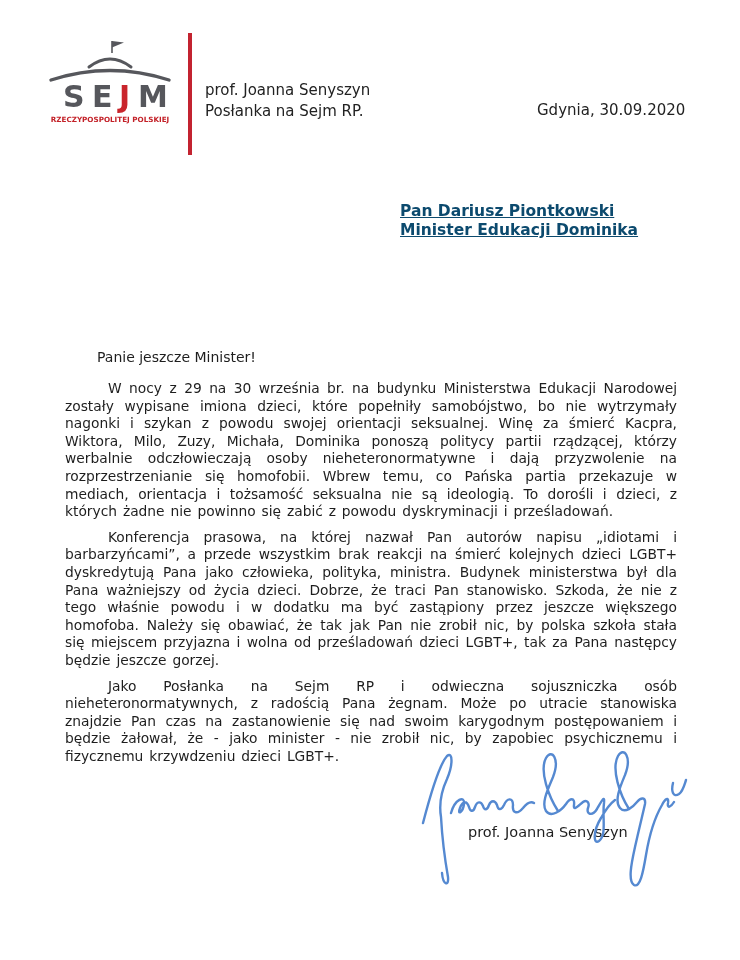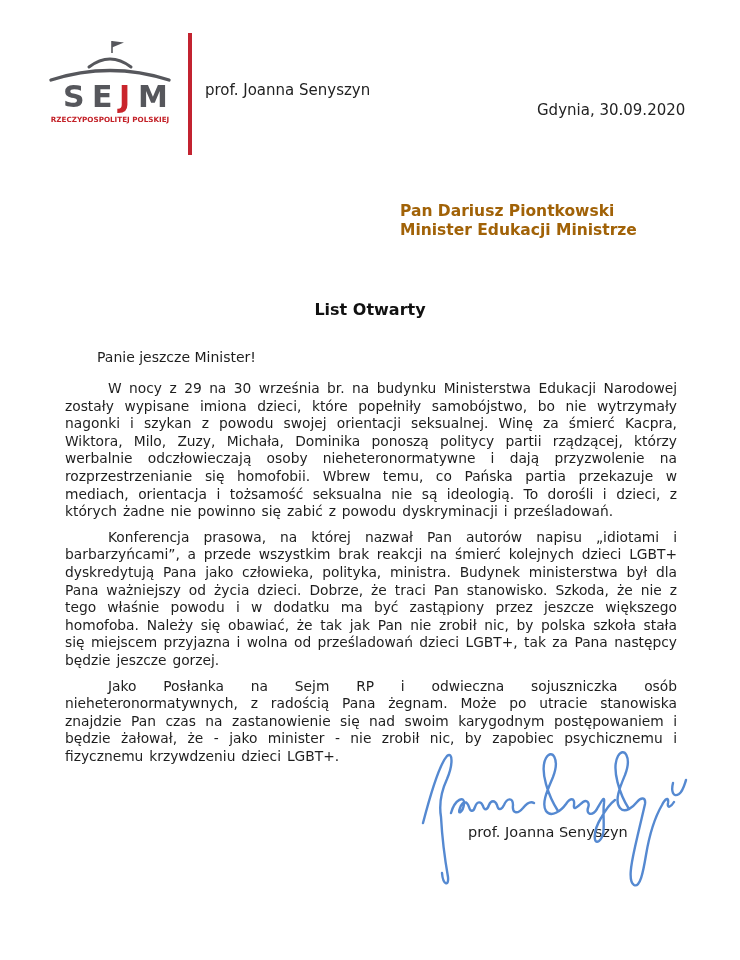--- a/index.html
+++ b/index.html
@@ -6,21 +6,21 @@
   .page{
     position:relative;width:740px;height:960px;background:#ffffff;
     font-family:"DejaVu Sans","Liberation Sans",sans-serif;color:#1e1e1e;overflow:hidden;
   }
   
   .logo{position:absolute;left:45px;top:38px;width:130px;height:107px;}
   .divider{position:absolute;left:188px;top:33px;width:3.5px;height:122px;background:#c32330;}
   .sender{position:absolute;left:205px;top:80px;font-size:15px;line-height:20.5px;color:#222;}
   .dateline{position:absolute;left:537px;top:101px;font-size:15px;color:#222;text-align:right;}
   
-  .recipient{position:absolute;left:400px;top:202px;font-size:15.5px;font-weight:bold;line-height:19px;color:#a16207;}
+  .recipient{position:absolute;left:400px;top:202px;font-size:15.5px;font-weight:bold;line-height:19px;color:#0c4a6e;text-decoration:underline;}
   
   .title{position:absolute;left:0;top:300px;width:740px;text-align:center;font-size:16px;font-weight:bold;color:#111;}
   .salutation{position:absolute;left:97px;top:349px;font-size:14px;color:#1e1e1e;}
   
   .body-text{position:absolute;left:57px;top:372px;width:628px;}
   .body-text p{
     margin:8px;text-indent:43px;font-size:13.8px;line-height:17.6px;
     text-align:justify;color:#1e1e1e;word-spacing:1.5px;
   }
   
@@ -48,30 +48,30 @@
       <text x="93" y="69" font-family="DejaVu Sans, sans-serif" font-size="30" font-weight="bold" fill="#56575c">M</text>
 
       <text x="65" y="84" text-anchor="middle" font-family="DejaVu Sans, sans-serif" font-size="7.2" font-weight="bold" fill="#c32027">RZECZYPOSPOLITEJ POLSKIEJ</text>
     </svg>
   </div>
 
   <div class="divider"></div>
 
   <div class="sender">
     <div>prof. Joanna Senyszyn</div>
+    <div>Posłanka na Sejm RP.</div>
   </div>
 
   <div class="dateline">Gdynia, 30.09.2020</div>
 
   <div class="recipient">
     <div>Pan Dariusz Piontkowski</div>
-    <div>Minister Edukacji Ministrze</div>
+    <div>Minister Edukacji Dominika</div>
   </div>
 
-  <div class="title">List Otwarty</div>
 
   <div class="salutation">Panie jeszcze Minister!</div>
 
   <div class="body-text">
     <p>W nocy z 29 na 30 września br. na budynku Ministerstwa Edukacji Narodowej zostały wypisane imiona dzieci, które popełniły samobójstwo, bo nie wytrzymały nagonki i szykan z powodu swojej orientacji seksualnej. Winę za śmierć Kacpra, Wiktora, Milo, Zuzy, Michała, Dominika ponoszą politycy partii rządzącej, którzy werbalnie odczłowieczają osoby nieheteronormatywne i dają przyzwolenie na rozprzestrzenianie się homofobii. Wbrew temu, co Pańska partia przekazuje w mediach, orientacja i tożsamość seksualna nie są ideologią. To dorośli i dzieci, z których żadne nie powinno się zabić z powodu dyskryminacji i prześladowań.</p>
     <p>Konferencja prasowa, na której nazwał Pan autorów napisu „idiotami i barbarzyńcami”, a przede wszystkim brak reakcji na śmierć kolejnych dzieci LGBT+ dyskredytują Pana jako człowieka, polityka, ministra. Budynek ministerstwa był dla Pana ważniejszy od życia dzieci. Dobrze, że traci Pan stanowisko. Szkoda, że nie z tego właśnie powodu i w dodatku ma być zastąpiony przez jeszcze większego homofoba. Należy się obawiać, że tak jak Pan nie zrobił nic, by polska szkoła stała się miejscem przyjazna i wolna od prześladowań dzieci LGBT+, tak za Pana następcy będzie jeszcze gorzej.</p>
     <p>Jako Posłanka na Sejm RP i odwieczna sojuszniczka osób nieheteronormatywnych, z radością Pana żegnam. Może po utracie stanowiska znajdzie Pan czas na zastanowienie się nad swoim karygodnym postępowaniem i będzie żałował, że - jako minister - nie zrobił nic, by zapobiec psychicznemu i fizycznemu krzywdzeniu dzieci LGBT+.</p>
   </div>
 
   <svg class="sig-svg" viewBox="0 0 300 145" aria-hidden="true">

